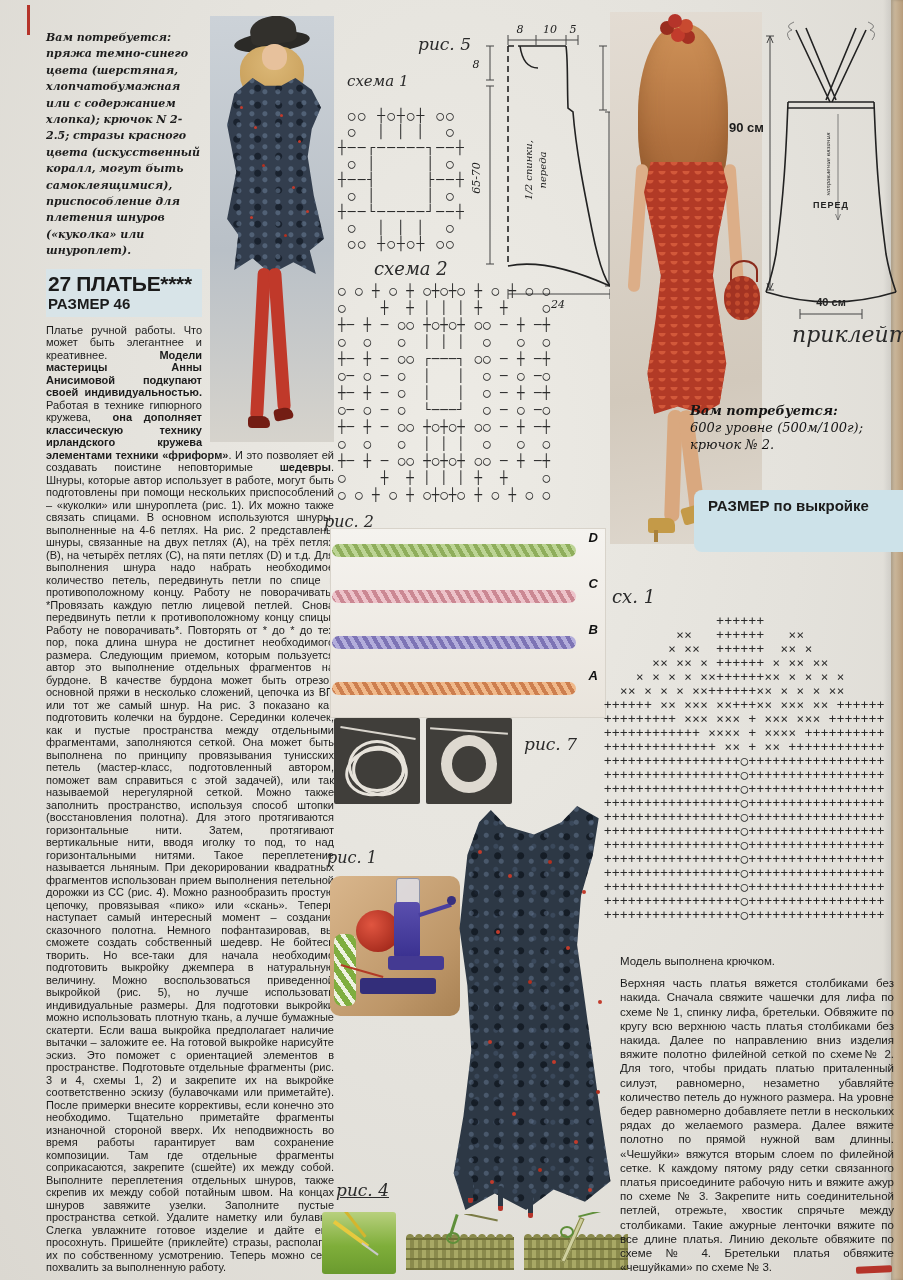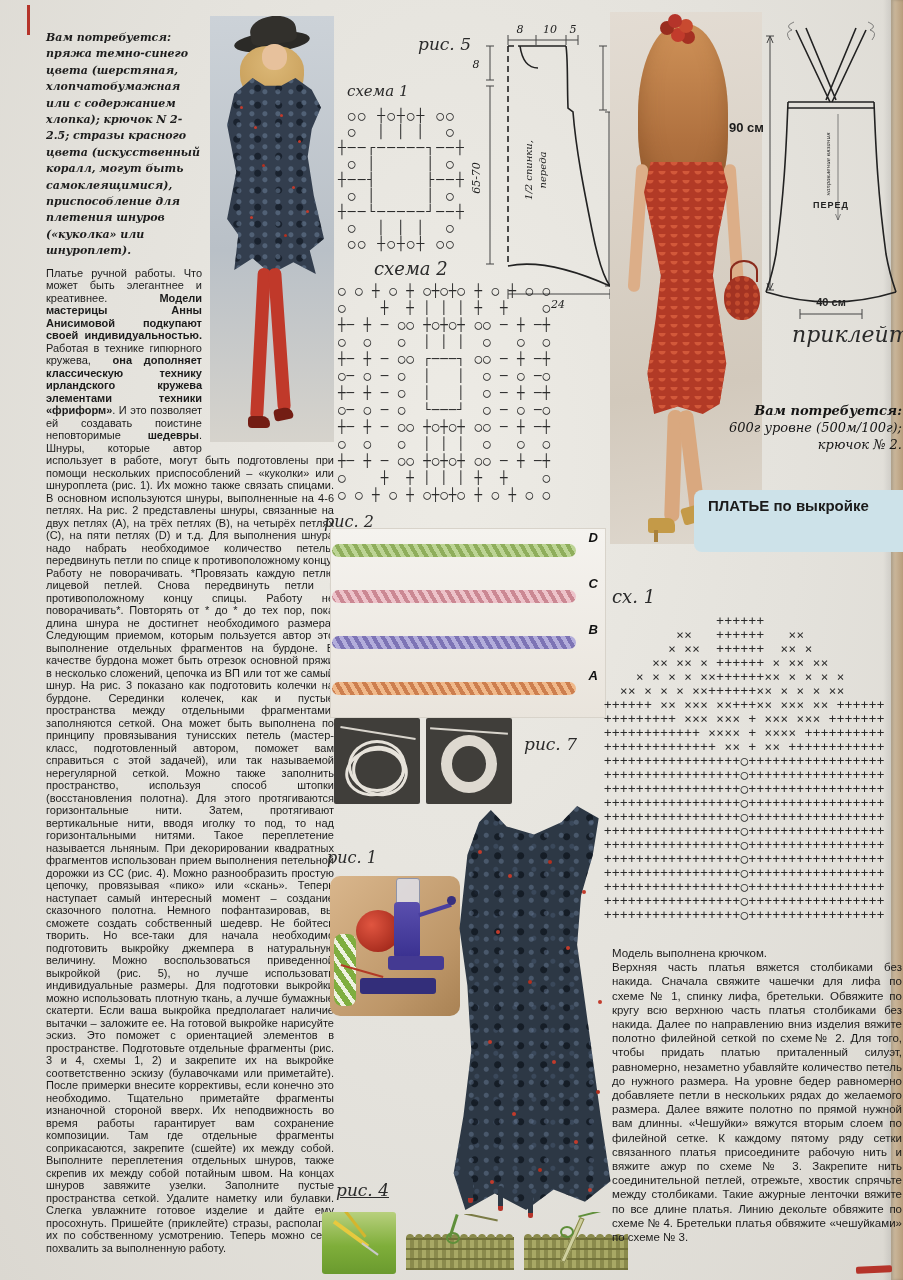--- a/index.html
+++ b/index.html
@@ -78,25 +78,25 @@
     clip-path:polygon(8% 0,92% 0,100% 10%,88% 30%,82% 45%,90% 62%,98% 80%,90% 96%,70% 100%,40% 97%,12% 100%,4% 84%,14% 62%,20% 45%,10% 28%,0 12%);}
   .p2arm{position:absolute;width:12px;height:128px;background:#dcae88;border-radius:8px;}
   .p2bagh{position:absolute;left:120px;top:248px;width:24px;height:20px;border:2px solid #8a2a1c;border-bottom:none;border-radius:50% 50% 0 0;}
   .p2bag{position:absolute;left:114px;top:264px;width:36px;height:44px;border-radius:48%;background:#a33322;
     background-image:radial-gradient(circle at 50% 40%,#c14a2e 0 2px,transparent 3px);background-size:9px 8px;}
   .p2leg{position:absolute;width:15px;background:#d9a87f;border-radius:7px;}
   .p2shoe{position:absolute;background:#c49a48;border-radius:3px 7px 3px 3px;}
   .band28{position:absolute;left:694px;top:490px;width:209px;height:62px;background:#cde2e9;border-radius:8px 0 0 8px;padding:7px 0 0 14px;box-sizing:border-box;}
   .h28{font-size:22px;font-weight:bold;line-height:24px;letter-spacing:-.3px;}
   .h28sub{font-size:15px;font-weight:bold;line-height:18px;}
-  .mat28{position:absolute;left:690px;top:402px;width:212px;text-align:right;
+  .mat28{position:absolute;left:690px;top:402px;width:212px;text-align:left;
          font-family:"DejaVu Serif",serif;font-style:italic;font-size:13px;line-height:17px;color:#151515;}
   .mat28 .t{font-weight:700;}
   #article28{position:absolute;left:612px;top:946px;width:290px;font-size:11.5px;line-height:14.2px;text-align:justify;}
-  #article28 p{margin:0;}
+  #article28 p{margin:8px;}
   
   svg text{font-family:"DejaVu Serif",serif;font-style:italic;fill:#222;}
   svg .meas{stroke:#444;stroke-width:1;fill:none;}
   svg .shape{stroke:#222;stroke-width:1.6;fill:none;}
   svg .thin{stroke:#555;stroke-width:.7;fill:none;}
   svg .sans{font-family:"Liberation Sans",sans-serif;font-style:normal;font-weight:bold;}
   
   .edge-right{position:absolute;left:891px;top:0;width:12px;height:1280px;
     background:linear-gradient(90deg,#d2c2a8,#b89d7c);box-shadow:inset 2px 0 3px rgba(0,0,0,.18);}
   .edge-shade{position:absolute;left:883px;top:0;width:8px;height:1280px;background:linear-gradient(90deg,rgba(0,0,0,0),rgba(0,0,0,.08));}
@@ -120,20 +120,24 @@
       <div class="p1hair"></div>
       <div class="p1face"></div>
       <div class="p1dress"></div>
       <div class="p1dots"></div>
       <div class="p1leg" style="left:44px;top:252px;height:152px;transform:rotate(3deg);"></div>
       <div class="p1leg" style="left:63px;top:252px;height:144px;transform:rotate(-4deg);"></div>
       <div class="p1shoe" style="left:38px;top:400px;width:22px;"></div>
       <div class="p1shoe" style="left:64px;top:392px;width:19px;transform:rotate(-12deg);"></div>
     </div>
     <div class="intro-note">Вам потребуется: пряжа темно-синего цвета (шерстяная, хлопчатобумажная или с содержанием хлопка); крючок N 2-2.5; стразы красного цвета (искусственный коралл, могут быть самоклеящимися), приспособление для плетения шнуров («куколка» или шнуроплет).</div>
+    <div class="band27">
+      <div class="h27">27 ПЛАТЬЕ****</div>
+      <div class="h27sub">РАЗМЕР 46</div>
+    </div>
     <p class="body27"><span>Платье ручной работы. Что может быть элегантнее и креативнее. </span><span class="b">Модели мастерицы Анны Анисимовой подкупают своей индивидуальностью.</span><span> Работая в технике гипюрного кружева, </span><span class="b">она дополняет классическую технику ирландского кружева элементами техники «фриформ»</span><span>. И это позволяет ей создавать поистине неповторимые </span><span class="b">шедевры</span><span>. Шнуры, которые автор использует в работе, могут быть подготовлены при помощи нескольких приспособлений – «куколки» или шнуроплета (рис. 1). Их можно также связать спицами. В основном используются шнуры, выполненные на 4-6 петлях. На рис. 2 представлены шнуры, связанные на двух петлях (А), на трёх петлях (В), на четырёх петлях (С), на пяти петлях (D) и т.д. Для выполнения шнура надо набрать необходимое количество петель, передвинуть петли по спице к противоположному концу. Работу не поворачивать. *Провязать каждую петлю лицевой петлей. Снова передвинуть петли к противоположному концу спицы. Работу не поворачивать*. Повторять от * до * до тех пор, пока длина шнура не достигнет необходимого размера. Следующим приемом, которым пользуется автор это выполнение отдельных фрагментов на бурдоне. В качестве бурдона может быть отрезок основной пряжи в несколько сложений, цепочка из ВП или тот же самый шнур. На рис. 3 показано как подготовить колечки на бурдоне. Серединки колечек, как и пустые пространства между отдельными фрагментами, заполняются сеткой. Она может быть выполнена по принципу провязывания тунисских петель (мастер-класс, подготовленный автором, поможет вам справиться с этой задачей), или так называемой нерегулярной сеткой. Можно также заполнить пространство, используя способ штопки (восстановления полотна). Для этого протягиваются горизонтальные нити. Затем, протягивают вертикальные нити, вводя иголку то под, то над горизонтальными нитями. Такое переплетение называется льняным. При декорировании квадратных фрагментов использован прием выполнения петельной дорожки из СС (рис. 4). Можно разнообразить простую цепочку, провязывая «пико» или «скань». Теперь наступает самый интересный момент – создание сказочного полотна. Немного пофантазировав, вы сможете создать собственный шедевр. Не бойтесь творить. Но все-таки для начала необходимо подготовить выкройку джемпера в натуральную величину. Можно воспользоваться приведенной выкройкой (рис. 5), но лучше использовать индивидуальные размеры. Для подготовки выкройки можно использовать плотную ткань, а лучше бумажные скатерти. Если ваша выкройка предполагает наличие вытачки – заложите ее. На готовой выкройке нарисуйте эскиз. Это поможет с ориентацией элементов в пространстве. Подготовьте отдельные фрагменты (рис. 3 и 4, схемы 1, 2) и закрепите их на выкройке соответственно эскизу (булавочками или приметайте). После примерки внесите коррективы, если конечно это необходимо. Тщательно приметайте фрагменты изнаночной стороной вверх. Их неподвижность во время работы гарантирует вам сохранение композиции. Там где отдельные фрагменты соприкасаются, закрепите (сшейте) их между собой. Выполните переплетения отдельных шнуров, также скрепив их между собой потайным швом. На концах шнуров завяжите узелки. Заполните пустые пространства сеткой. Удалите наметку или булавки. Слегка увлажните готовое изделие и дайте ему просохнуть. Пришейте (приклейте) стразы, располагая их по собственному усмотрению. Теперь можно себя похвалить за выполненную работу.</span></p>
   </div>
 
   <div class="abs figlabel" style="left:418px;top:34px;font-size:17px;">рис. 5</div>
 
   <svg id="fig5svg" width="160" height="290" viewBox="0 0 160 290">
     <path class="meas" d="M38,20 H108 M38,15 V25 M66,15 V25 M96,15 V25 M108,15 V25"></path>
     <text x="50" y="13" font-size="11" text-anchor="middle">8</text>
     <text x="80" y="13" font-size="11" text-anchor="middle">10</text>
     <text x="103" y="13" font-size="11" text-anchor="middle">5</text>
@@ -150,21 +154,21 @@
     <path class="shape" stroke-dasharray="6,4" d="M38,26 V246"></path>
     <path class="shape" stroke-dasharray="6,4" d="M38,26 H50"></path>
     <path class="shape" d="M50,26 H96"></path>
     <path class="shape" d="M50,26 C52,40 58,48 68,48"></path>
     <path class="shape" d="M96,26 C98,40 97,60 98,88 L103,92 C106,130 114,170 122,210 C128,240 134,258 140,266"></path>
     <path class="shape" d="M140,266 C104,250 66,240 38,246"></path>
     <text font-size="10" text-anchor="middle" transform="rotate(-90 62 150)" x="62" y="150">1/2 спинки,</text>
     <text font-size="10" text-anchor="middle" transform="rotate(-90 76 150)" x="76" y="150">переда</text>
   </svg>
 
-  <div class="abs figlabel" style="left:347px;top:82px;font-size:15px;">схема 1</div>
+  <div class="abs figlabel" style="left:347px;top:72px;font-size:15px;">схема 1</div>
   <pre class="abs chart" style="left:338px;top:108px;font-size:13px;line-height:16px;letter-spacing:2px;"> ○○ ┼○┼○┼ ○○ 
  ○  │ │ │  ○ 
 ┼──┌─────┐──┼
  ○ │     │ ○ 
 ┼──┤     ├──┼
  ○ │     │ ○ 
 ┼──└─────┘──┼
  ○  │ │ │  ○ 
  ○○ ┼○┼○┼ ○○ </pre>
 
@@ -279,21 +283,21 @@
   <div class="abs" style="left:729px;top:120px;font-size:13px;font-weight:bold;">90 см</div>
   <div class="abs figlabel" style="left:792px;top:322px;font-size:22px;">приклейте</div>
 
   <div class="mat28">
     <div class="t">Вам потребуется:</div>
     <div>600г уровне (500м/100г);</div>
     <div>крючок № 2.</div>
   </div>
 
   <div class="band28">
-    <div class="h28sub">ПЛАТЬЕ по выкройке</div>
+    <div class="h28sub">РАЗМЕР по выкройке</div>
   </div>
 
   <div class="abs figlabel" style="left:612px;top:586px;font-size:18px;">сх. 1</div>
   <pre class="abs chart" style="left:604px;top:614px;font-size:12.5px;line-height:14px;letter-spacing:.5px;">              ++++++               
          ××   ++++++   ××          
         × ××  ++++++  ×× ×         
       ×× ×× × ++++++ × ×× ××       
     × × × × ××++++++×× × × × ×     
   ×× × × × ××++++++×× × × × ××     
 ++++++ ×× ××× ××+++×× ××× ×× ++++++

